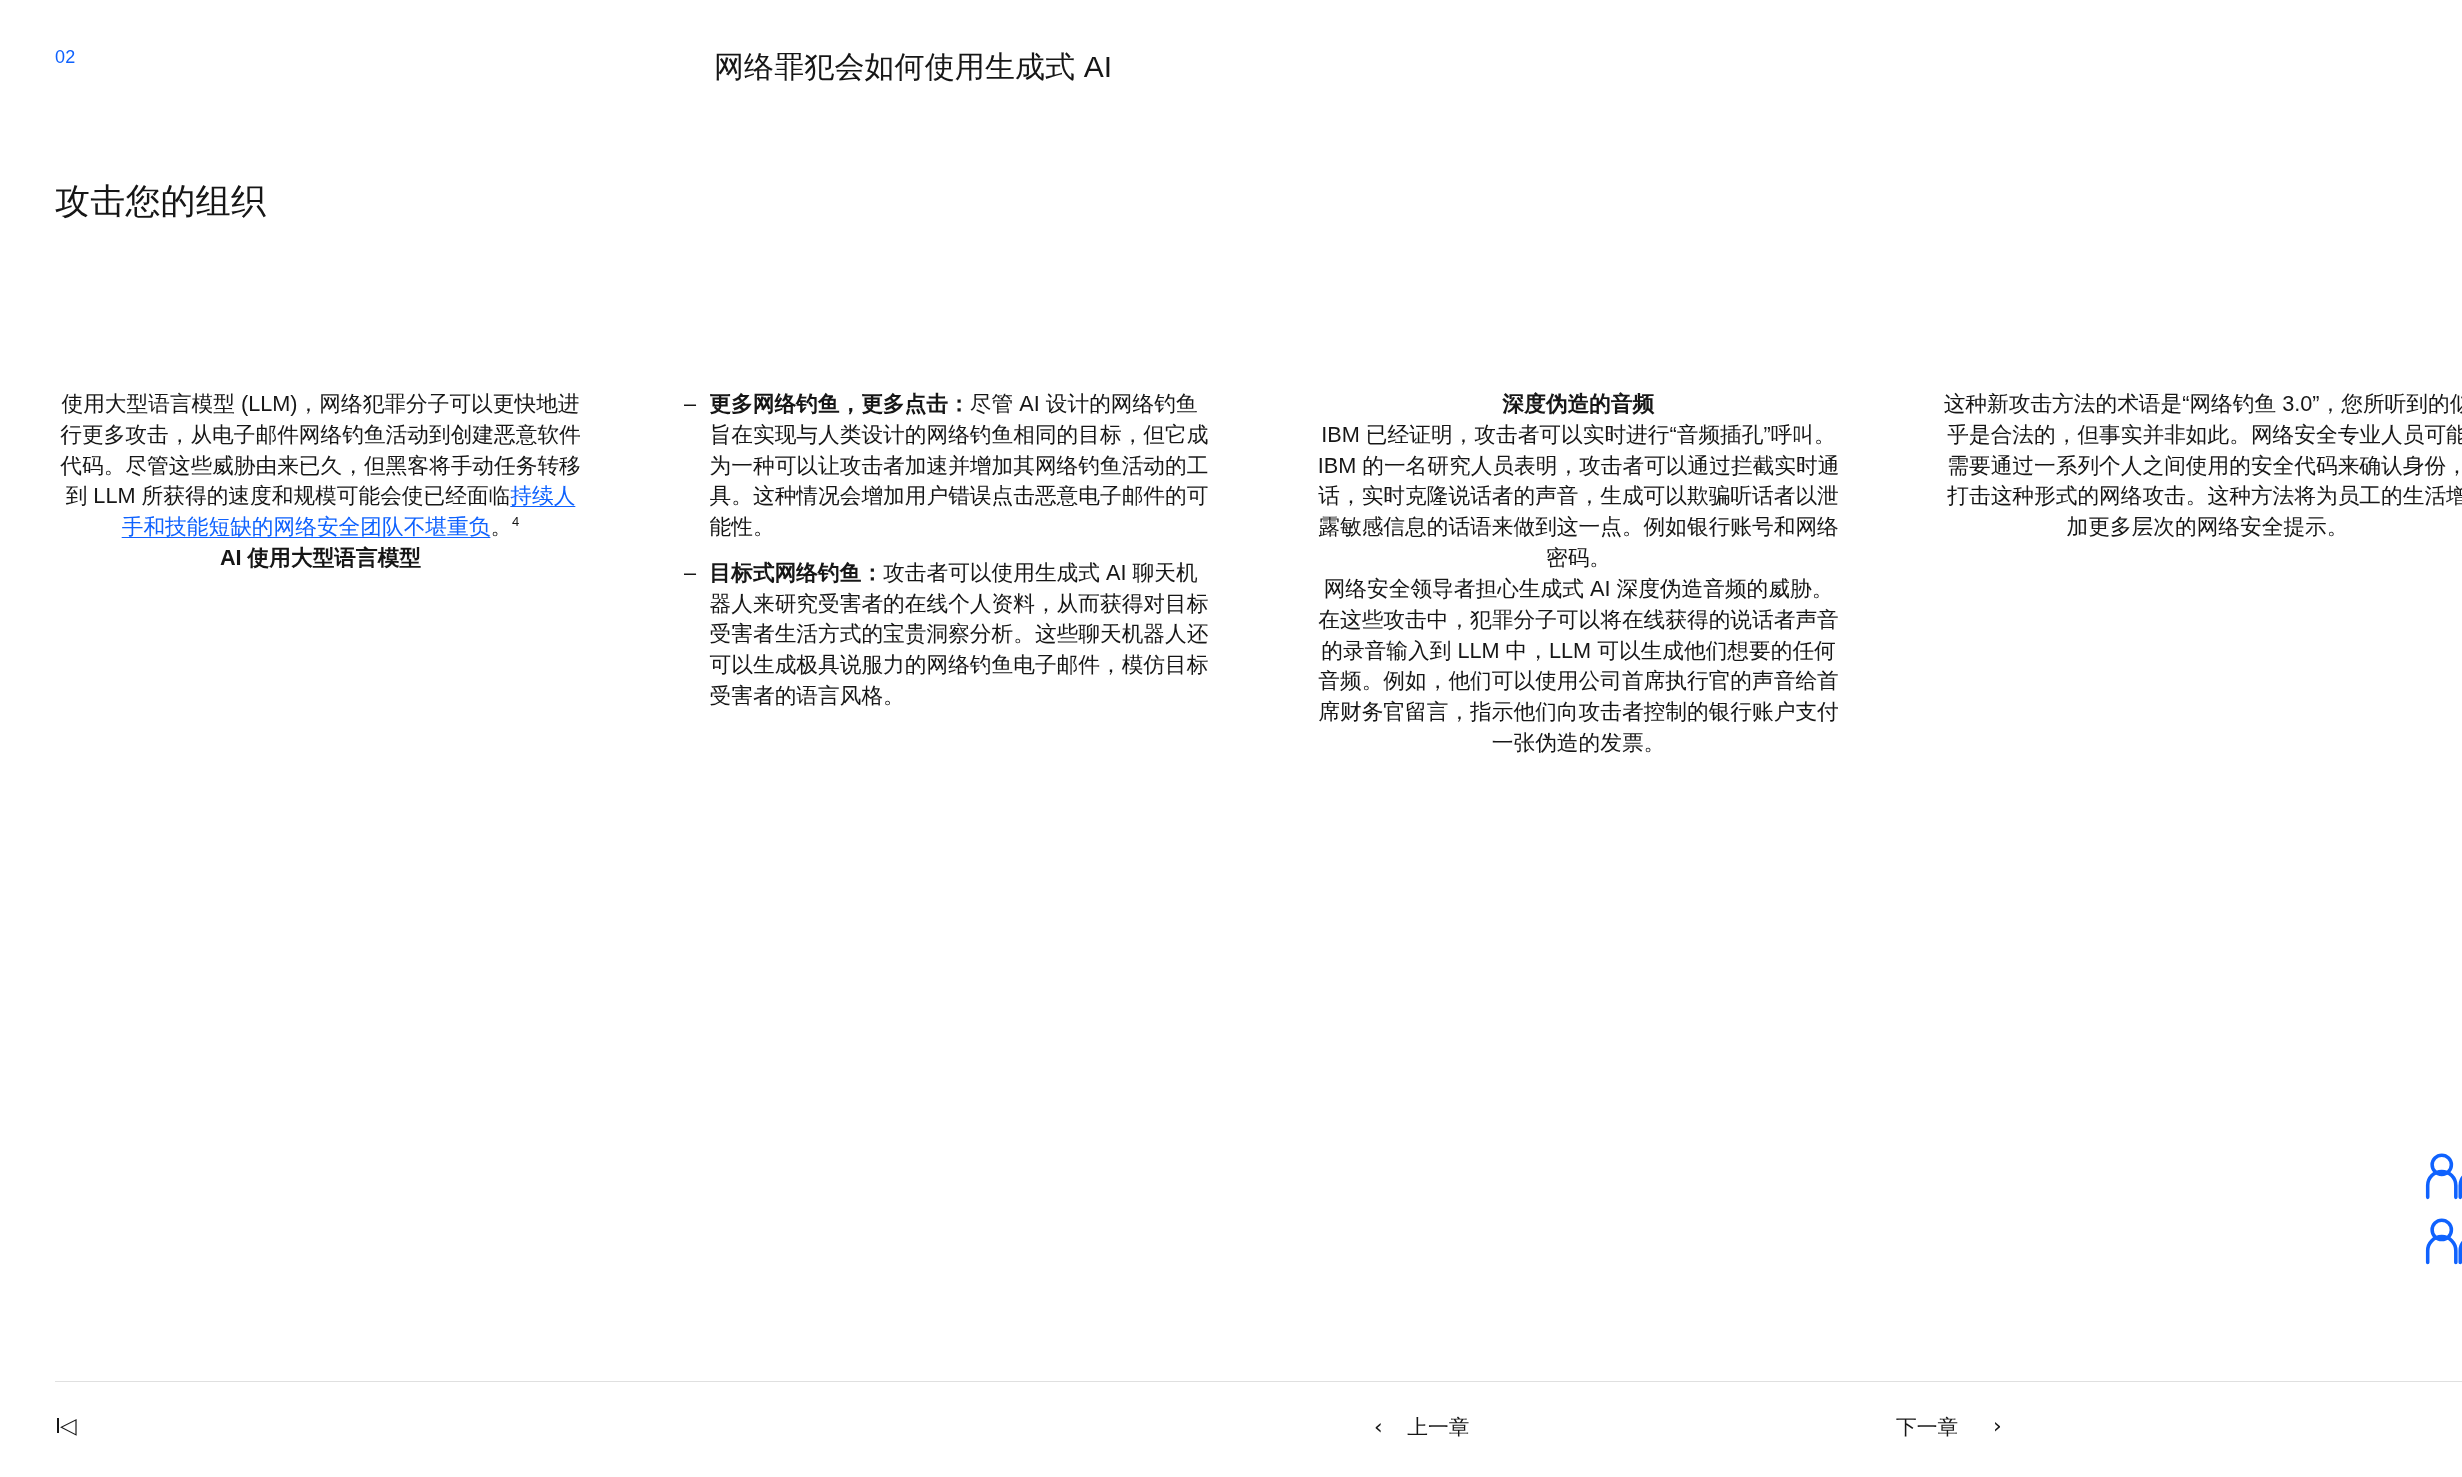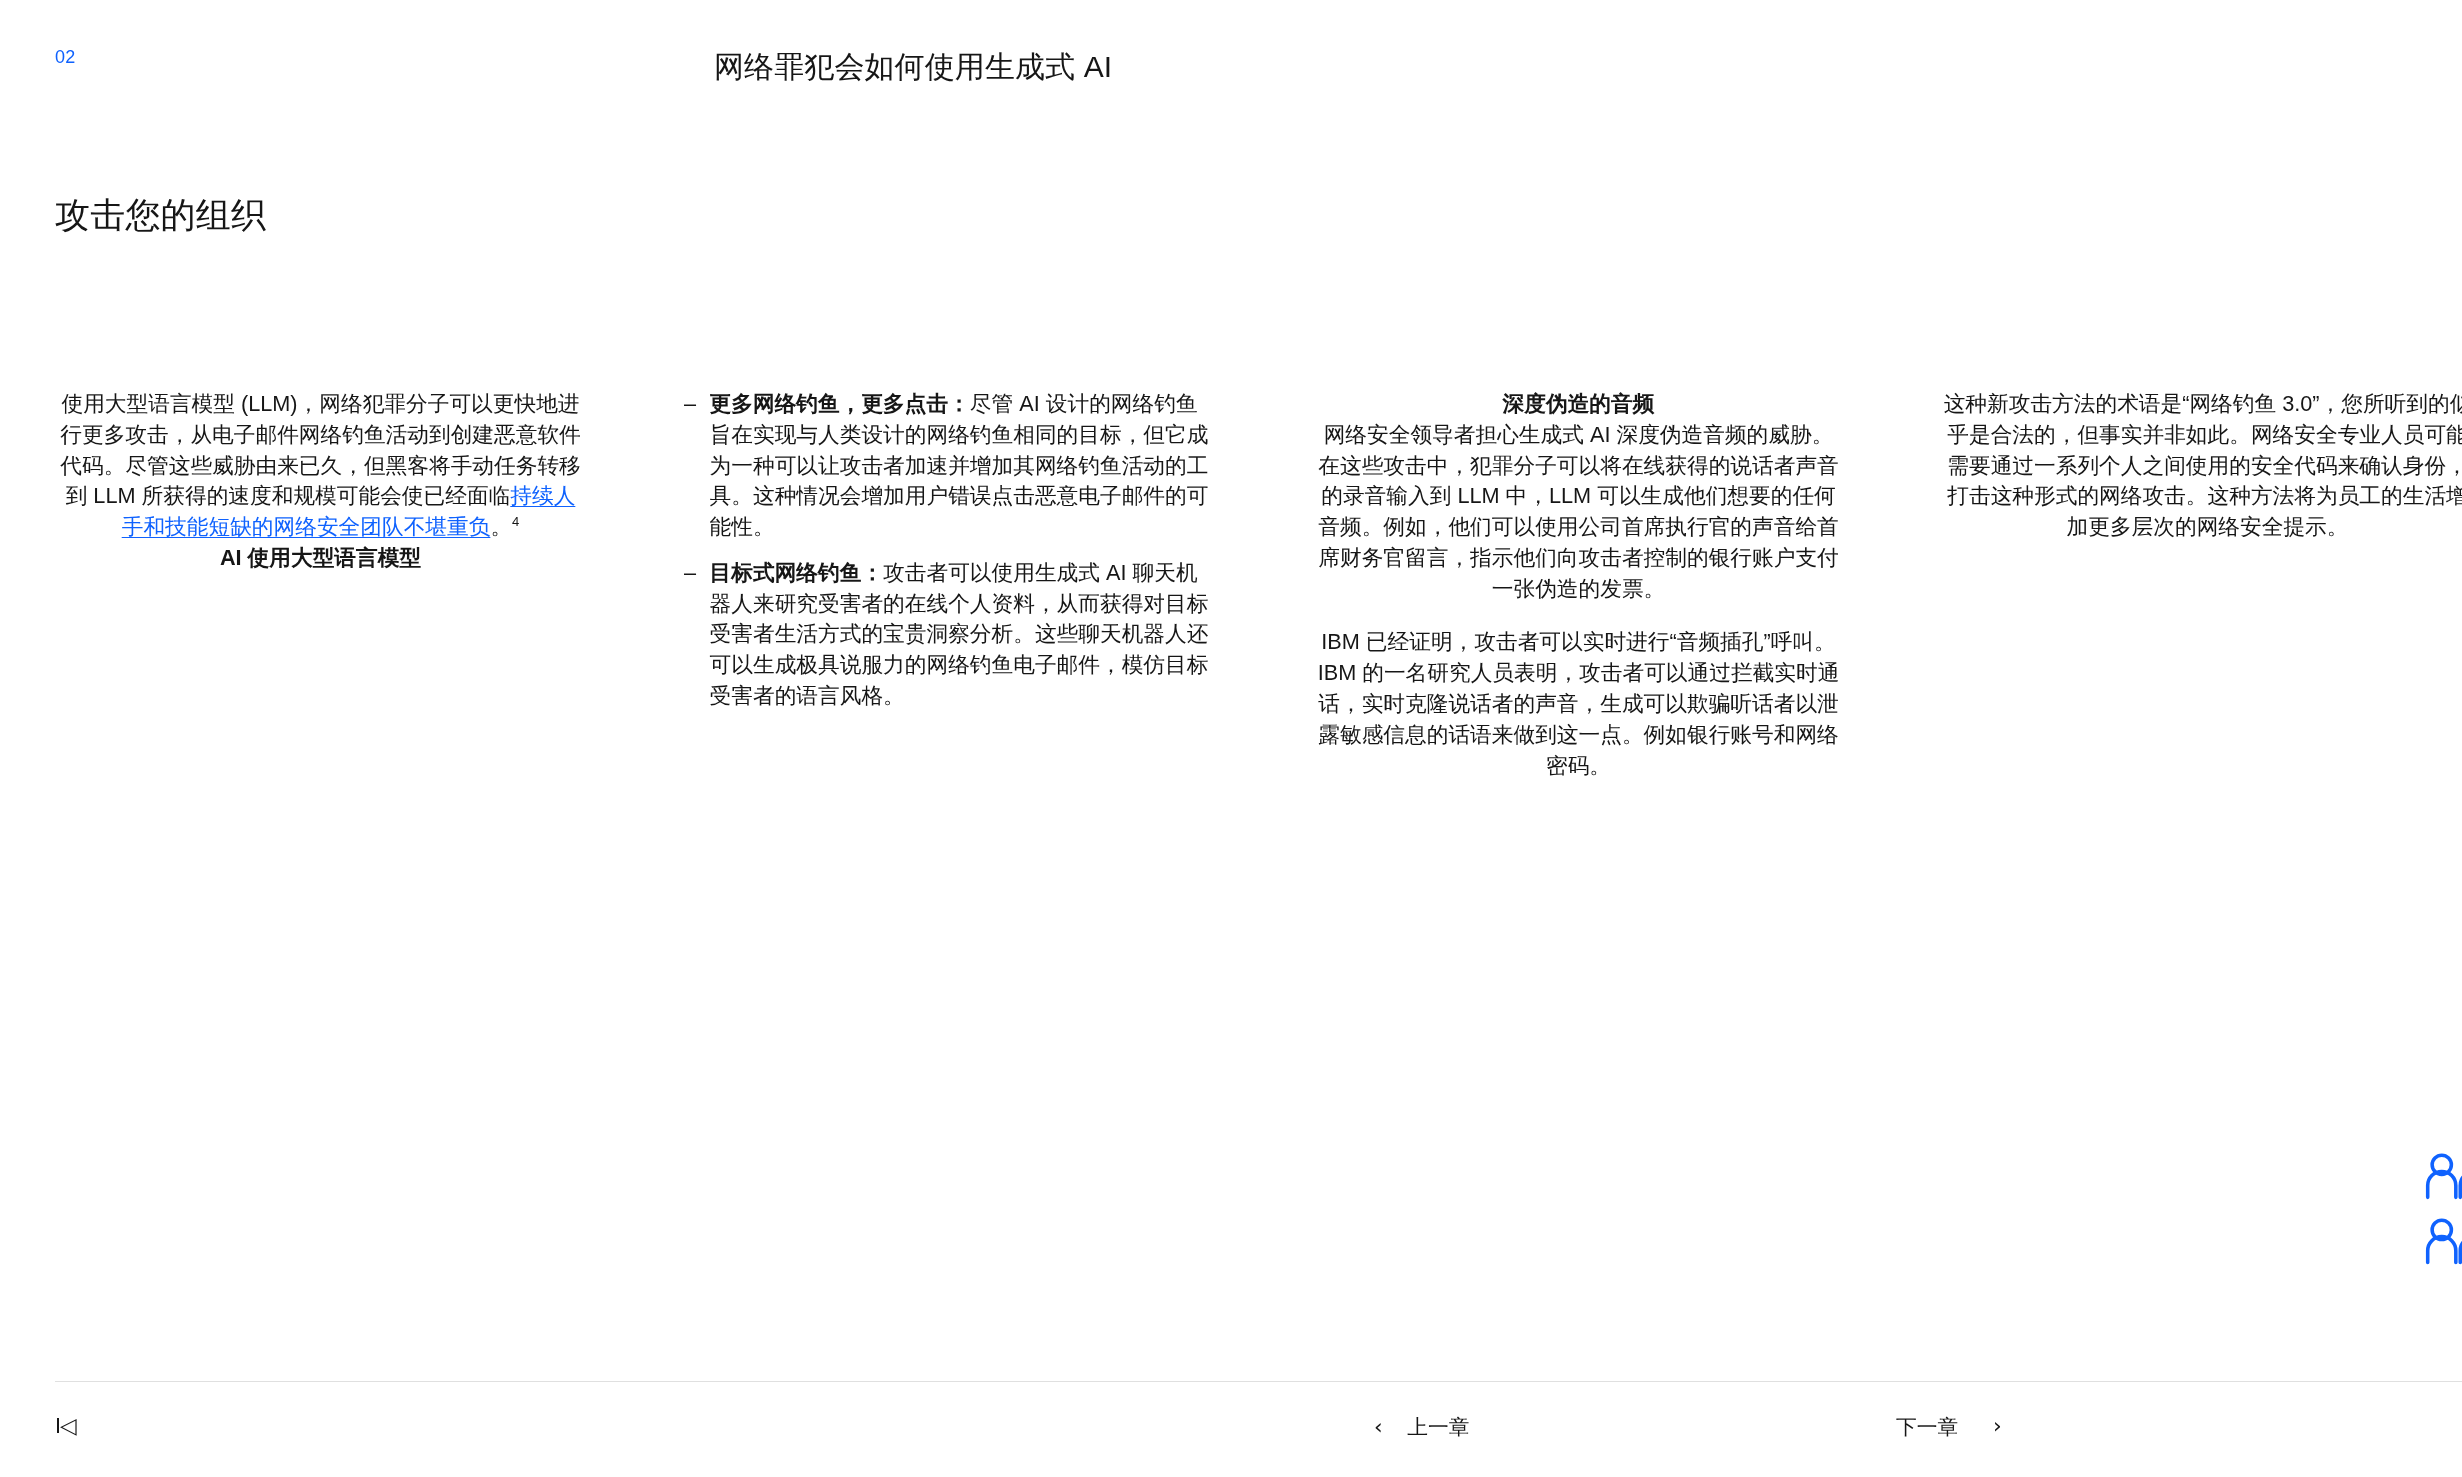--- a/index.html
+++ b/index.html
@@ -45,21 +45,21 @@
     top: 0;
     font-size: 30px;
     color: #161616;
     letter-spacing: 0.1px;
   }
 
   
   .section-title {
     position: absolute;
     left: 55px;
-    top: 192px;
+    top: 178px;
     font-size: 35px;
     font-weight: 400;
     color: #161616;
     letter-spacing: 0.2px;
   }
 
   
   .cols {
     position: absolute;
     left: 55px;
@@ -196,22 +196,22 @@
         <div class="dash-body"><span class="subhead">更多网络钓鱼，更多点击：</span><span>尽管 AI 设计的网络钓鱼旨在实现与人类设计的网络钓鱼相同的目标，但它成为一种可以让攻击者加速并增加其网络钓鱼活动的工具。这种情况会增加用户错误点击恶意电子邮件的可能性。</span></div>
       </div>
       <div class="dash-item">
         <div class="dash">–</div>
         <div class="dash-body"><span class="subhead">目标式网络钓鱼：</span><span>攻击者可以使用生成式 AI 聊天机器人来研究受害者的在线个人资料，从而获得对目标受害者生活方式的宝贵洞察分析。这些聊天机器人还可以生成极具说服力的网络钓鱼电子邮件，模仿目标受害者的语言风格。</span></div>
       </div>
     </div>
 
     <div class="col">
       <p class="subhead">深度伪造的音频</p>
+      <p class="para">IBM 已经证明，攻击者可以实时进行“音频插孔”呼叫。IBM 的一名研究人员表明，攻击者可以通过拦截实时通话，实时克隆说话者的声音，生成可以欺骗听话者以泄露敏感信息的话语来做到这一点。例如银行账号和网络密码。</p>
       <p class="para" style="margin-top:0">网络安全领导者担心生成式 AI 深度伪造音频的威胁。在这些攻击中，犯罪分子可以将在线获得的说话者声音的录音输入到 LLM 中，LLM 可以生成他们想要的任何音频。例如，他们可以使用公司首席执行官的声音给首席财务官留言，指示他们向攻击者控制的银行账户支付一张伪造的发票。</p>
-      <p class="para">IBM 已经证明，攻击者可以实时进行“音频插孔”呼叫。IBM 的一名研究人员表明，攻击者可以通过拦截实时通话，实时克隆说话者的声音，生成可以欺骗听话者以泄露敏感信息的话语来做到这一点。例如银行账号和网络密码。</p>
     </div>
 
     <div class="col">
       <p class="para">这种新攻击方法的术语是“网络钓鱼 3.0”，您所听到的似乎是合法的，但事实并非如此。网络安全专业人员可能需要通过一系列个人之间使用的安全代码来确认身份，打击这种形式的网络攻击。这种方法将为员工的生活增加更多层次的网络安全提示。</p>
     </div>
 
   </div>
 
   <div class="people-icon">
     <svg width="148" height="148" viewBox="0 0 100 100" fill="none" stroke="#0f62fe" stroke-width="2.4" stroke-linecap="round" stroke-linejoin="round">

